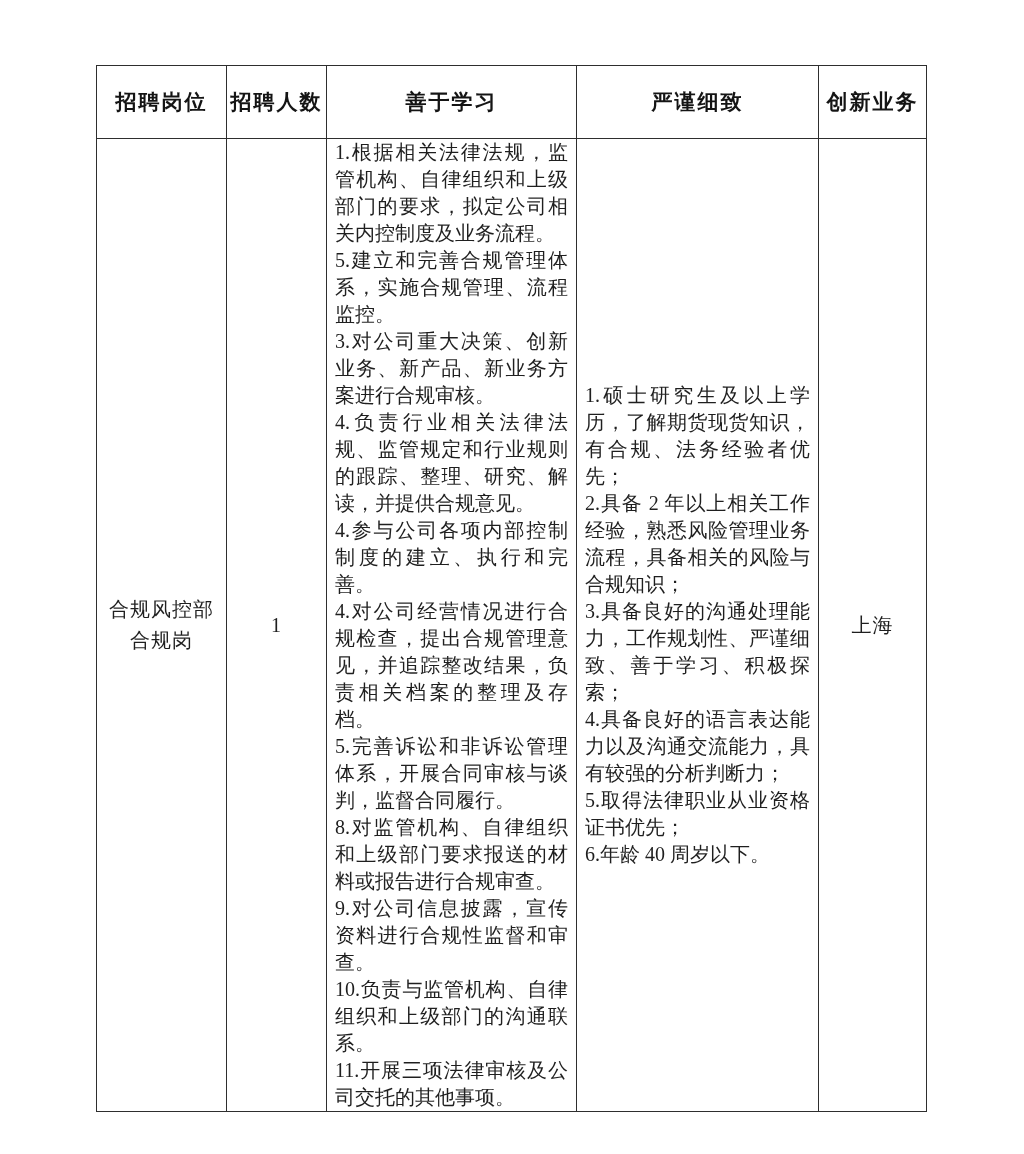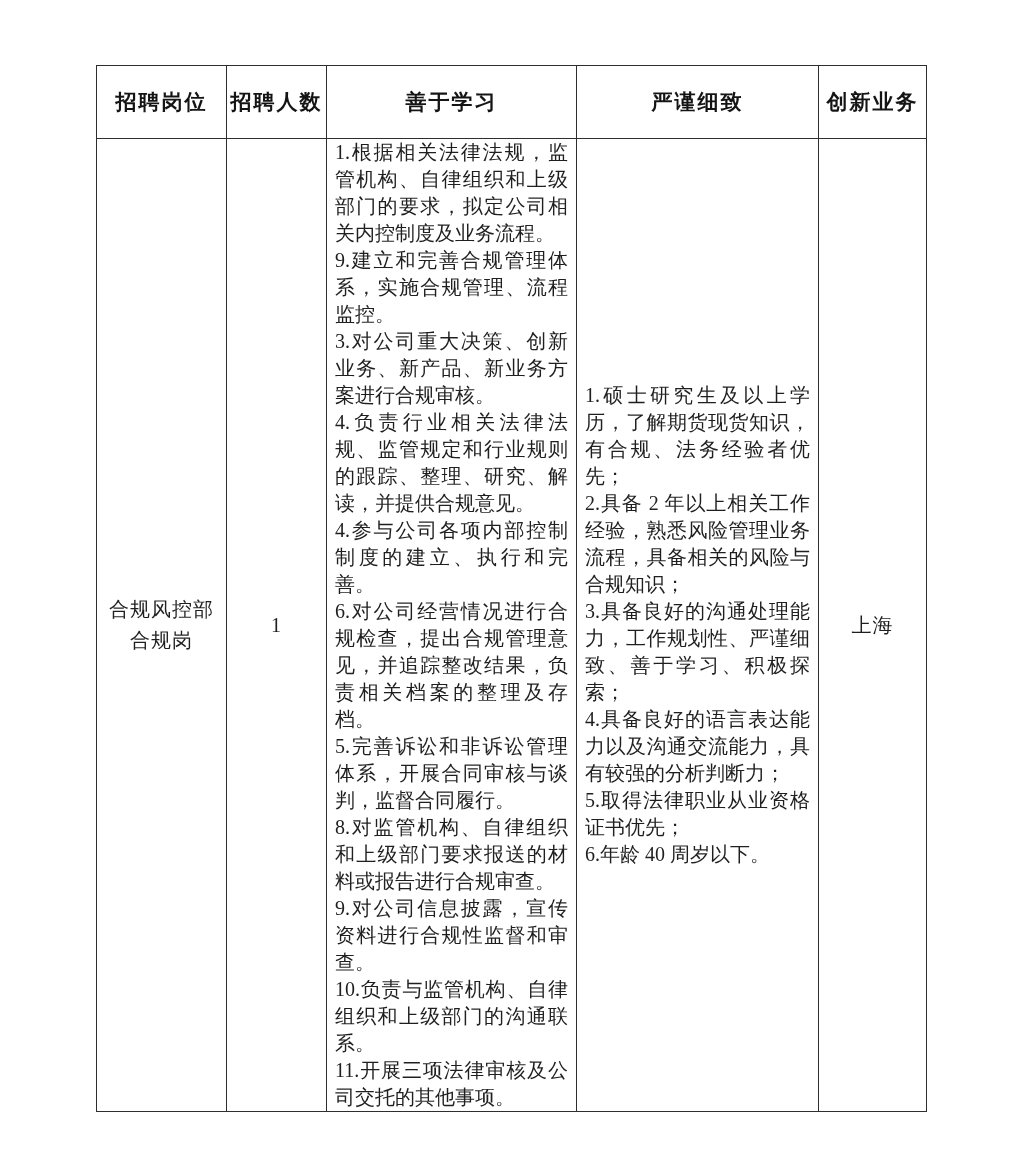--- a/index.html
+++ b/index.html
@@ -87,25 +87,25 @@
     </thead>
     <tbody>
       <tr>
         <td class="c-center">
           <div>合规风控部</div>
           <div>合规岗</div>
         </td>
         <td class="c-center">1</td>
         <td class="c-text">
           <p>1.根据相关法律法规，监管机构、自律组织和上级部门的要求，拟定公司相关内控制度及业务流程。</p>
-          <p>9.建立和完善合规管理体系，实施合规管理、流程监控。</p>
+          <p>5.建立和完善合规管理体系，实施合规管理、流程监控。</p>
           <p>3.对公司重大决策、创新业务、新产品、新业务方案进行合规审核。</p>
           <p>4.负责行业相关法律法规、监管规定和行业规则的跟踪、整理、研究、解读，并提供合规意见。</p>
           <p>4.参与公司各项内部控制制度的建立、执行和完善。</p>
-          <p>6.对公司经营情况进行合规检查，提出合规管理意见，并追踪整改结果，负责相关档案的整理及存档。</p>
+          <p>4.对公司经营情况进行合规检查，提出合规管理意见，并追踪整改结果，负责相关档案的整理及存档。</p>
           <p>5.完善诉讼和非诉讼管理体系，开展合同审核与谈判，监督合同履行。</p>
           <p>8.对监管机构、自律组织和上级部门要求报送的材料或报告进行合规审查。</p>
           <p>9.对公司信息披露，宣传资料进行合规性监督和审查。</p>
           <p>10.负责与监管机构、自律组织和上级部门的沟通联系。</p>
           <p>11.开展三项法律审核及公司交托的其他事项。</p>
         </td>
         <td class="c-text">
           <p>1.硕士研究生及以上学历，了解期货现货知识，有合规、法务经验者优先；</p>
           <p>2.具备 2 年以上相关工作经验，熟悉风险管理业务流程，具备相关的风险与合规知识；</p>
           <p>3.具备良好的沟通处理能力，工作规划性、严谨细致、善于学习、积极探索；</p>

